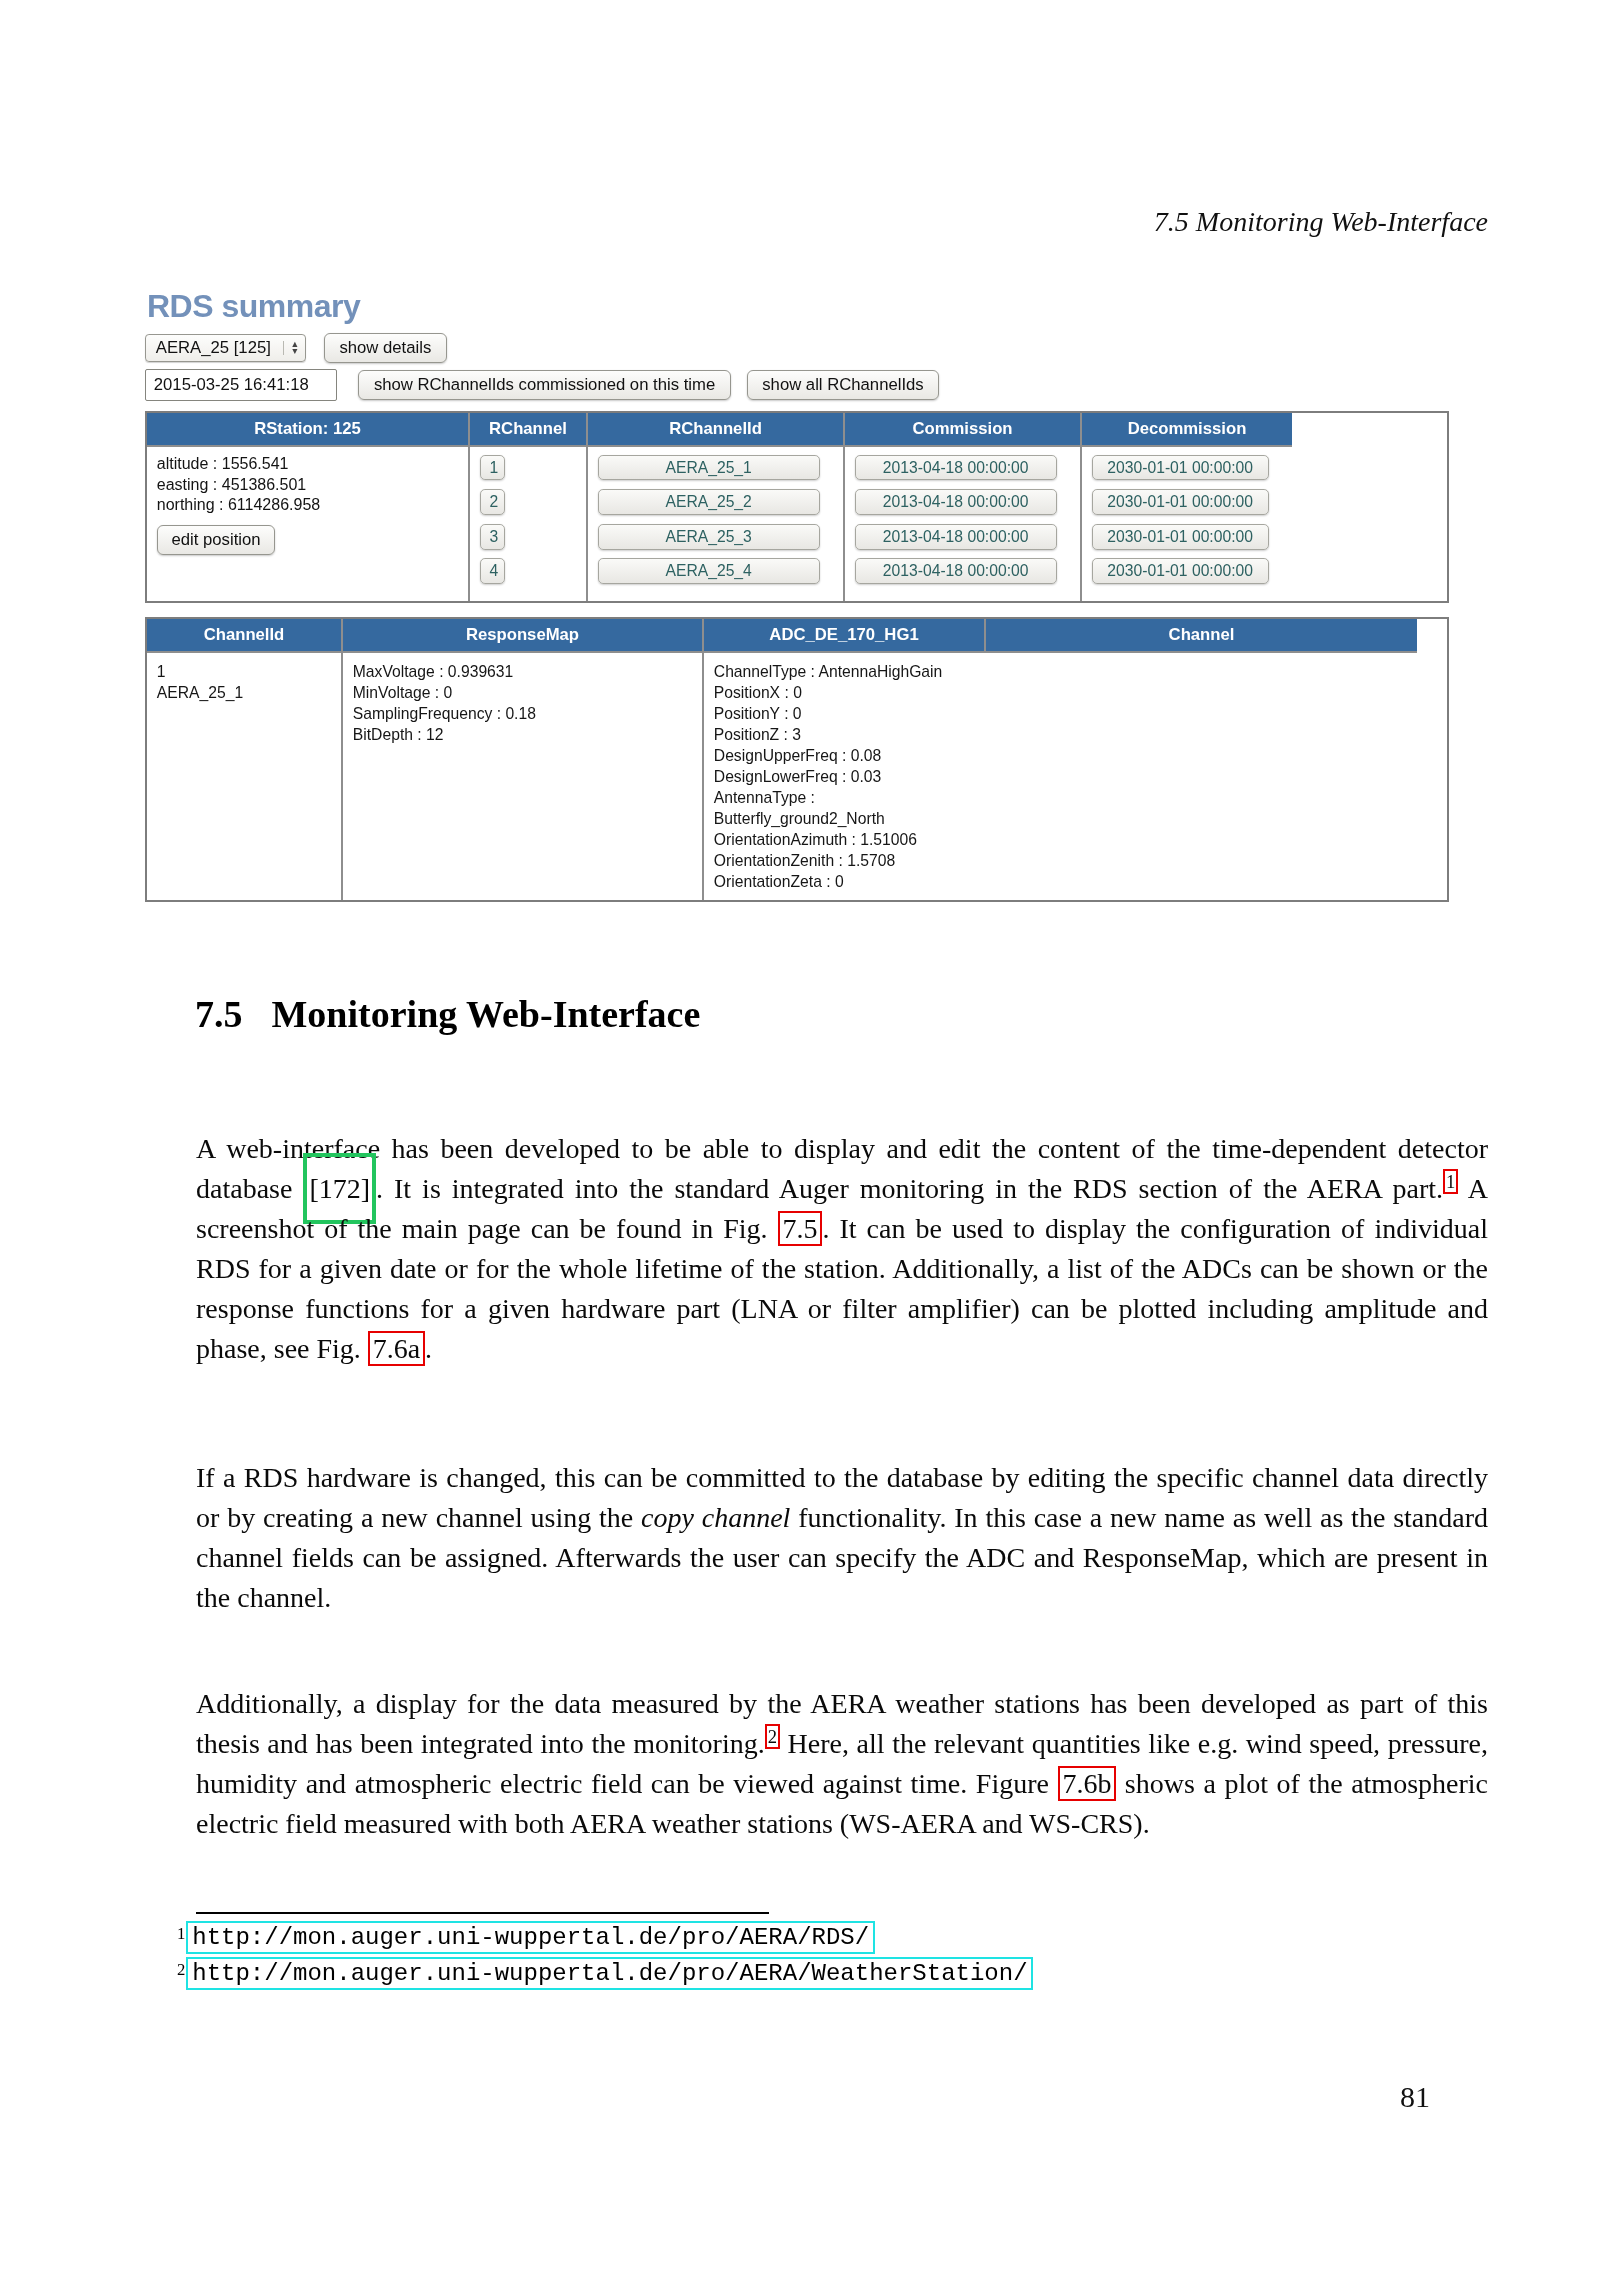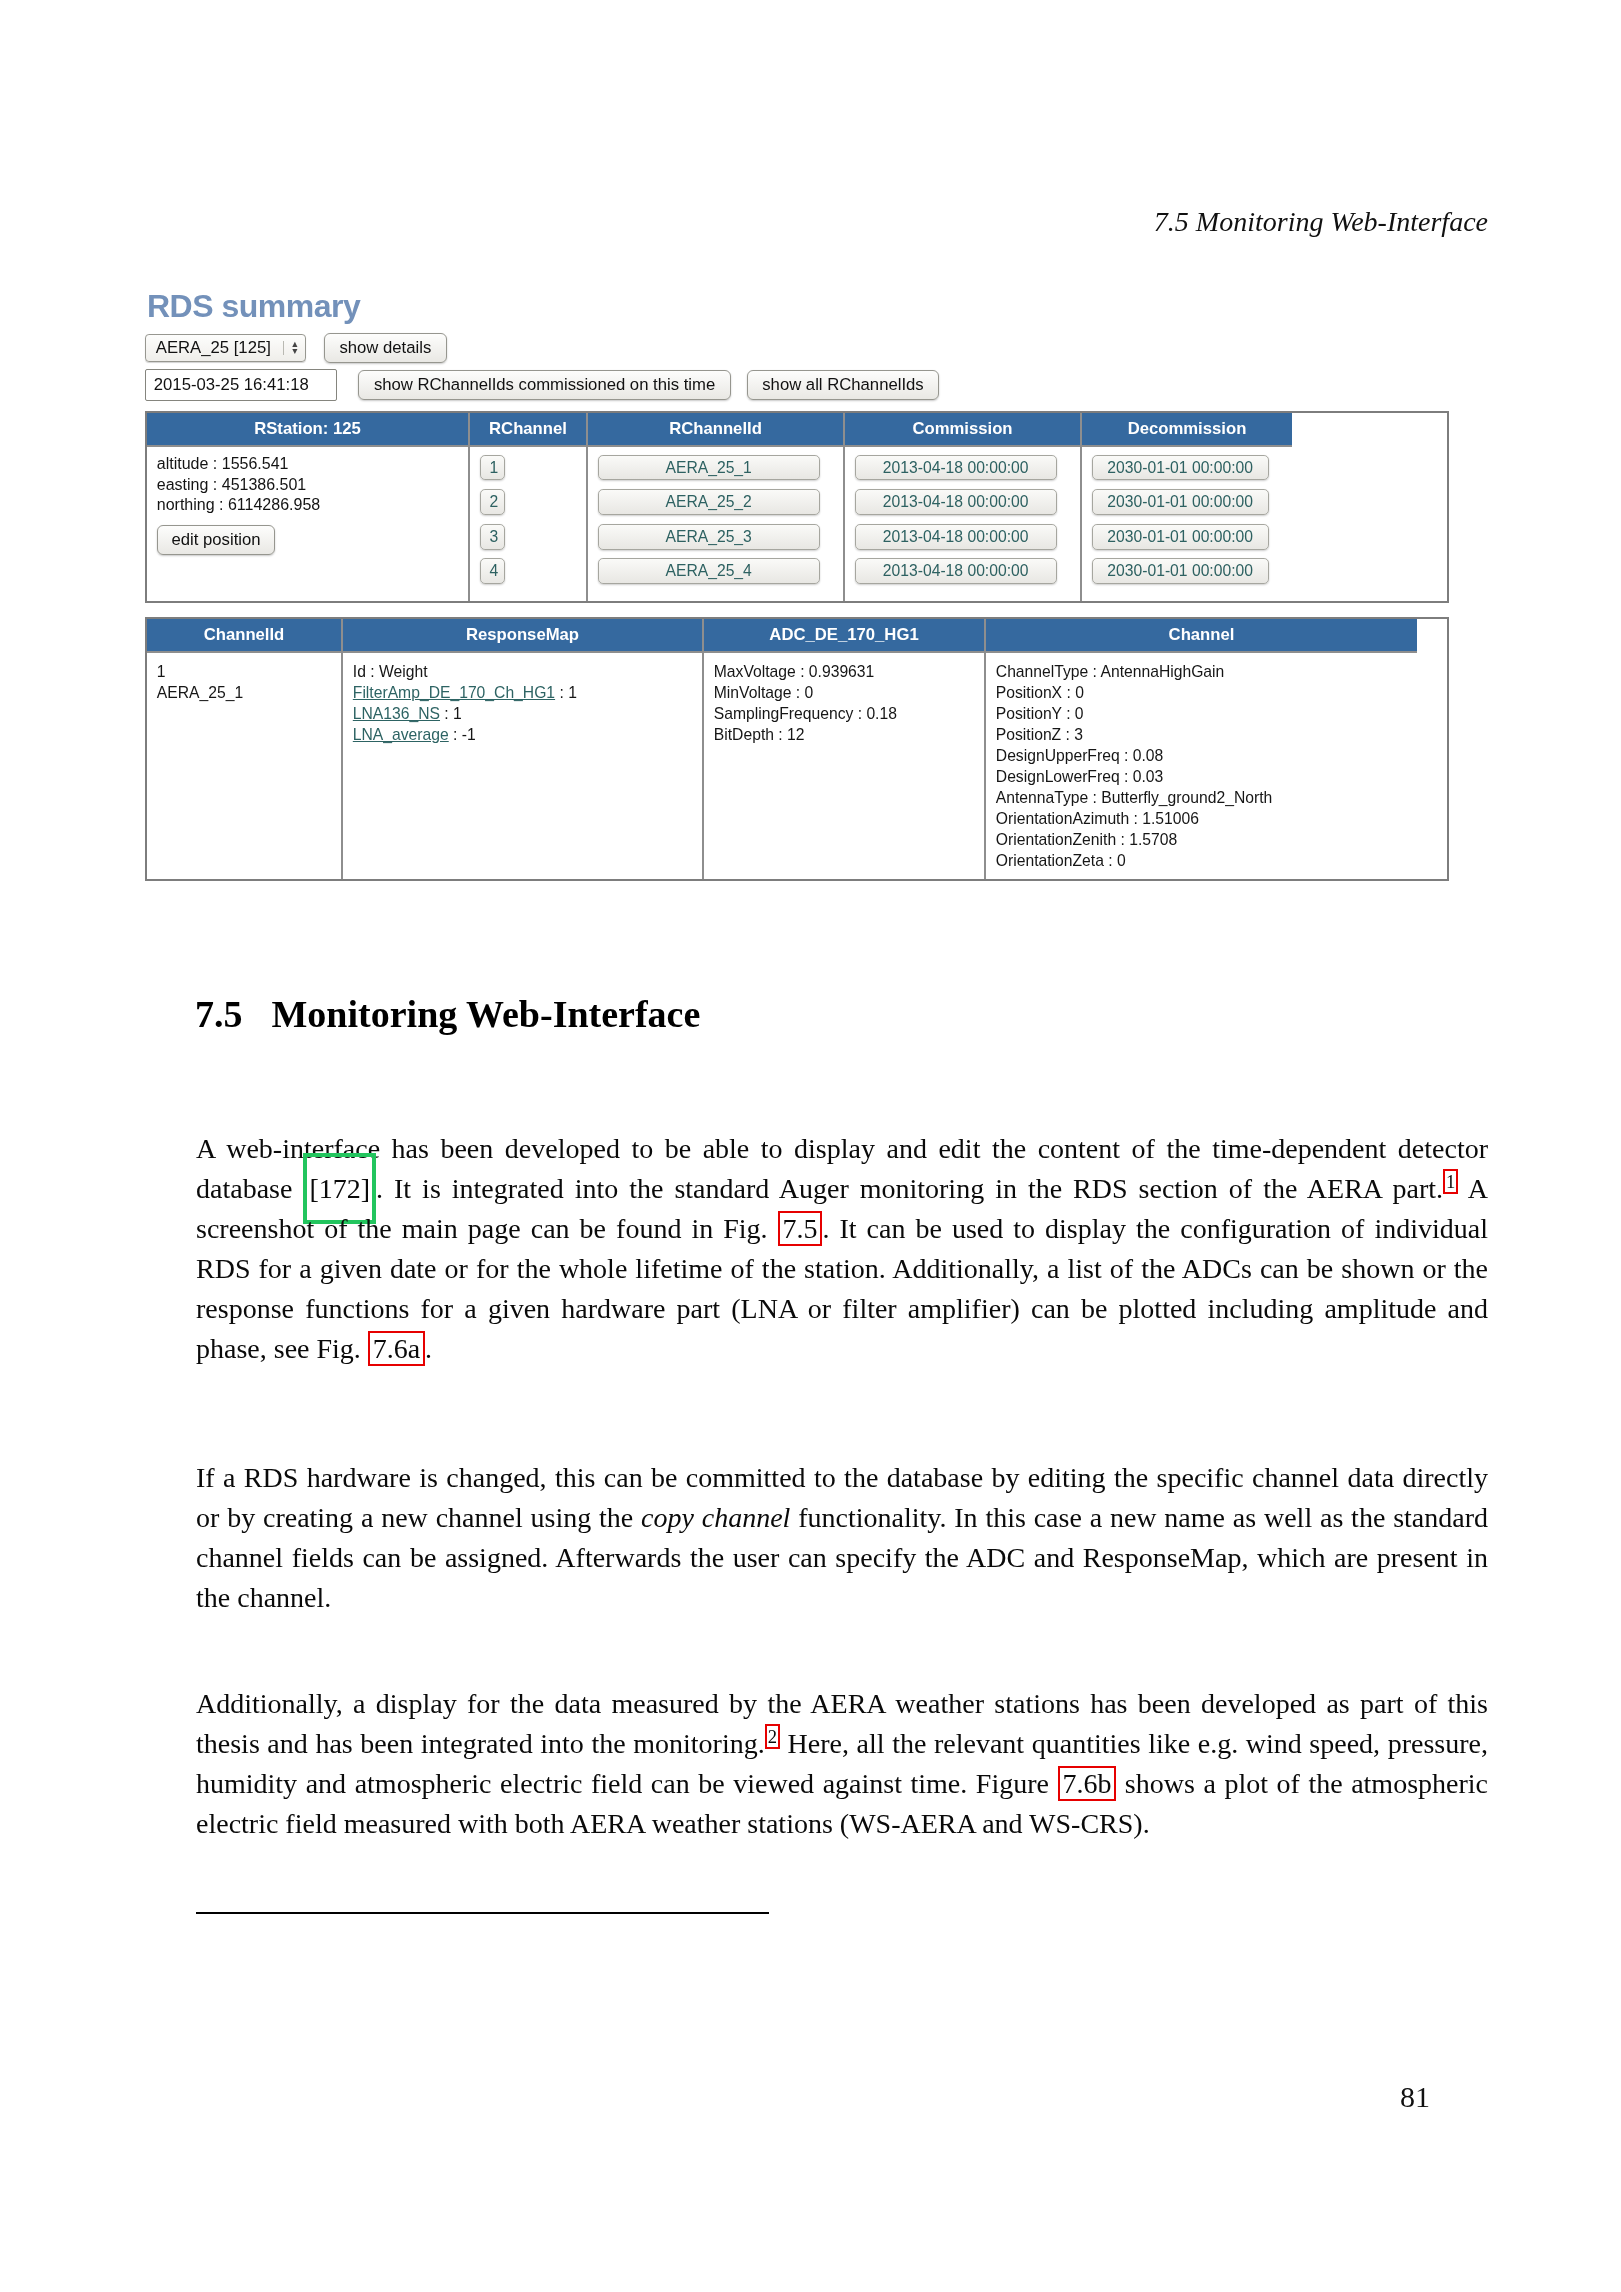--- a/index.html
+++ b/index.html
@@ -134,26 +134,20 @@
       <div class="th">ChannelId</div>
       <div class="th">ResponseMap</div>
       <div class="th">ADC_DE_170_HG1</div>
       <div class="th last">Channel</div>
 
       <div class="td">
         <div class="t2line">1</div>
         <div class="t2line">AERA_25_1</div>
       </div>
       <div class="td">
-        <div class="t2line">Id : Weight</div>
-        <div class="t2line"><span class="tlink">FilterAmp_DE_170_Ch_HG1</span><span> : 1</span></div>
-        <div class="t2line"><span class="tlink">LNA136_NS</span><span> : 1</span></div>
-        <div class="t2line"><span class="tlink">LNA_average</span><span> : -1</span></div>
-      </div>
-      <div class="td">
         <div class="t2line">MaxVoltage : 0.939631</div>
         <div class="t2line">MinVoltage : 0</div>
         <div class="t2line">SamplingFrequency : 0.18</div>
         <div class="t2line">BitDepth : 12</div>
       </div>
       <div class="td last">
         <div class="t2line">ChannelType : AntennaHighGain</div>
         <div class="t2line">PositionX : 0</div>
         <div class="t2line">PositionY : 0</div>
         <div class="t2line">PositionZ : 3</div>
@@ -178,17 +172,25 @@
 
   <div class="para p2">
     <span>If a RDS hardware is changed, this can be committed to the database by editing the specific channel data directly or by creating a new channel using the </span><span class="embox">copy channel</span><span> functionality. In this case a new name as well as the standard channel fields can be assigned. Afterwards the user can specify the ADC and ResponseMap, which are present in the channel.</span>
   </div>
 
   <div class="para p3">
     <span>Additionally, a display for the data measured by the AERA weather stations has been developed as part of this thesis and has been integrated into the monitoring.</span><sup class="fnref">2</sup><span> Here, all the relevant quantities like e.g. wind speed, pressure, humidity and atmospheric electric field can be viewed against time. Figure </span><span class="refbox">7.6b</span><span> shows a plot of the atmospheric electric field measured with both AERA weather stations (WS-AERA and WS-CRS).</span>
   </div>
 
   <div class="fnrule"></div>
+  <div class="footnotes">
+    <div class="footnote">
+      <sup class="fn-sup">1</sup><span class="urlbox">http://mon.auger.uni-wuppertal.de/pro/AERA/RDS/</span>
+    </div>
+    <div class="footnote">
+      <sup class="fn-sup">2</sup><span class="urlbox">http://mon.auger.uni-wuppertal.de/pro/AERA/WeatherStation/</span>
+    </div>
+  </div>
 
   <div class="page-number">81</div>
 
 </div>
 
 
 </body></html>

